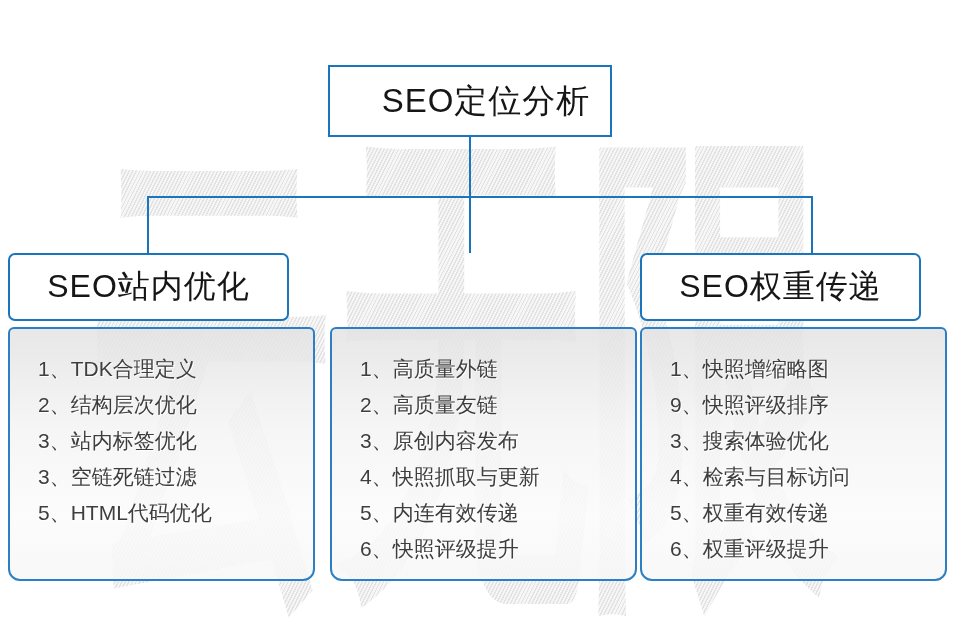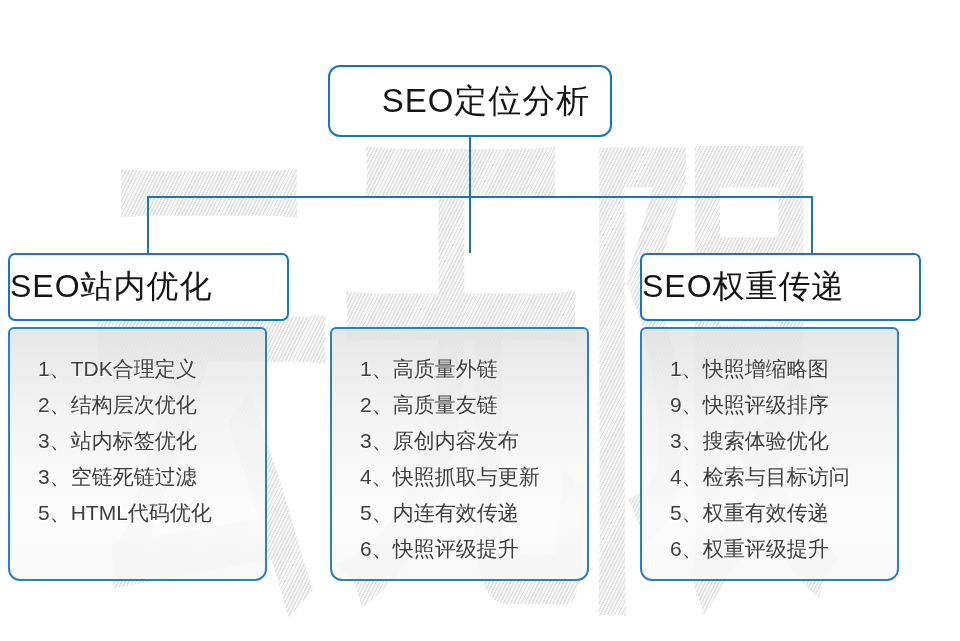--- a/index.html
+++ b/index.html
@@ -39,50 +39,50 @@
   .line-drop-left{left:147px;top:196px;height:57px;}
   .line-drop-right{left:811px;top:196px;height:57px;}
 
   
   .root-box{
     position:absolute;
     left:328px;top:65px;width:284px;height:72px;
     box-sizing:border-box;
     background:#ffffff;
     border:2px solid #1b75bc;
-    border-radius:12px;
+    border-radius:0;
     display:flex;align-items:center;justify-content:center;
     z-index:3;
     padding-left:32px;
   }
   .root-box .title{
     font-size:33px;
     color:#161616;
     letter-spacing:1px;
   }
 
   
   .branch-header{
     position:absolute;
     top:253px;height:68px;width:281px;
     box-sizing:border-box;
     background:#ffffff;
     border:2px solid #1b75bc;
     border-radius:7px;
-    display:flex;align-items:center;
+    display:flex;align-items:center;justify-content:center;
     z-index:3;
   }
   .branch-header .title{
     font-size:32px;
     color:#161616;
     letter-spacing:1px;
   }
   .branch-panel{
     position:absolute;
-    top:327px;height:254px;width:259px;
+    top:327px;height:254px;width:307px;
     box-sizing:border-box;
     border:2px solid #2b7fc2;
     border-radius:6px 6px 12px 12px;
     background:linear-gradient(180deg,
       rgba(226,226,226,0.82) 0%,
       rgba(244,244,244,0.84) 40%,
       rgba(251,251,251,0.86) 75%,
       rgba(247,247,247,0.86) 100%);
     z-index:2;
   }

